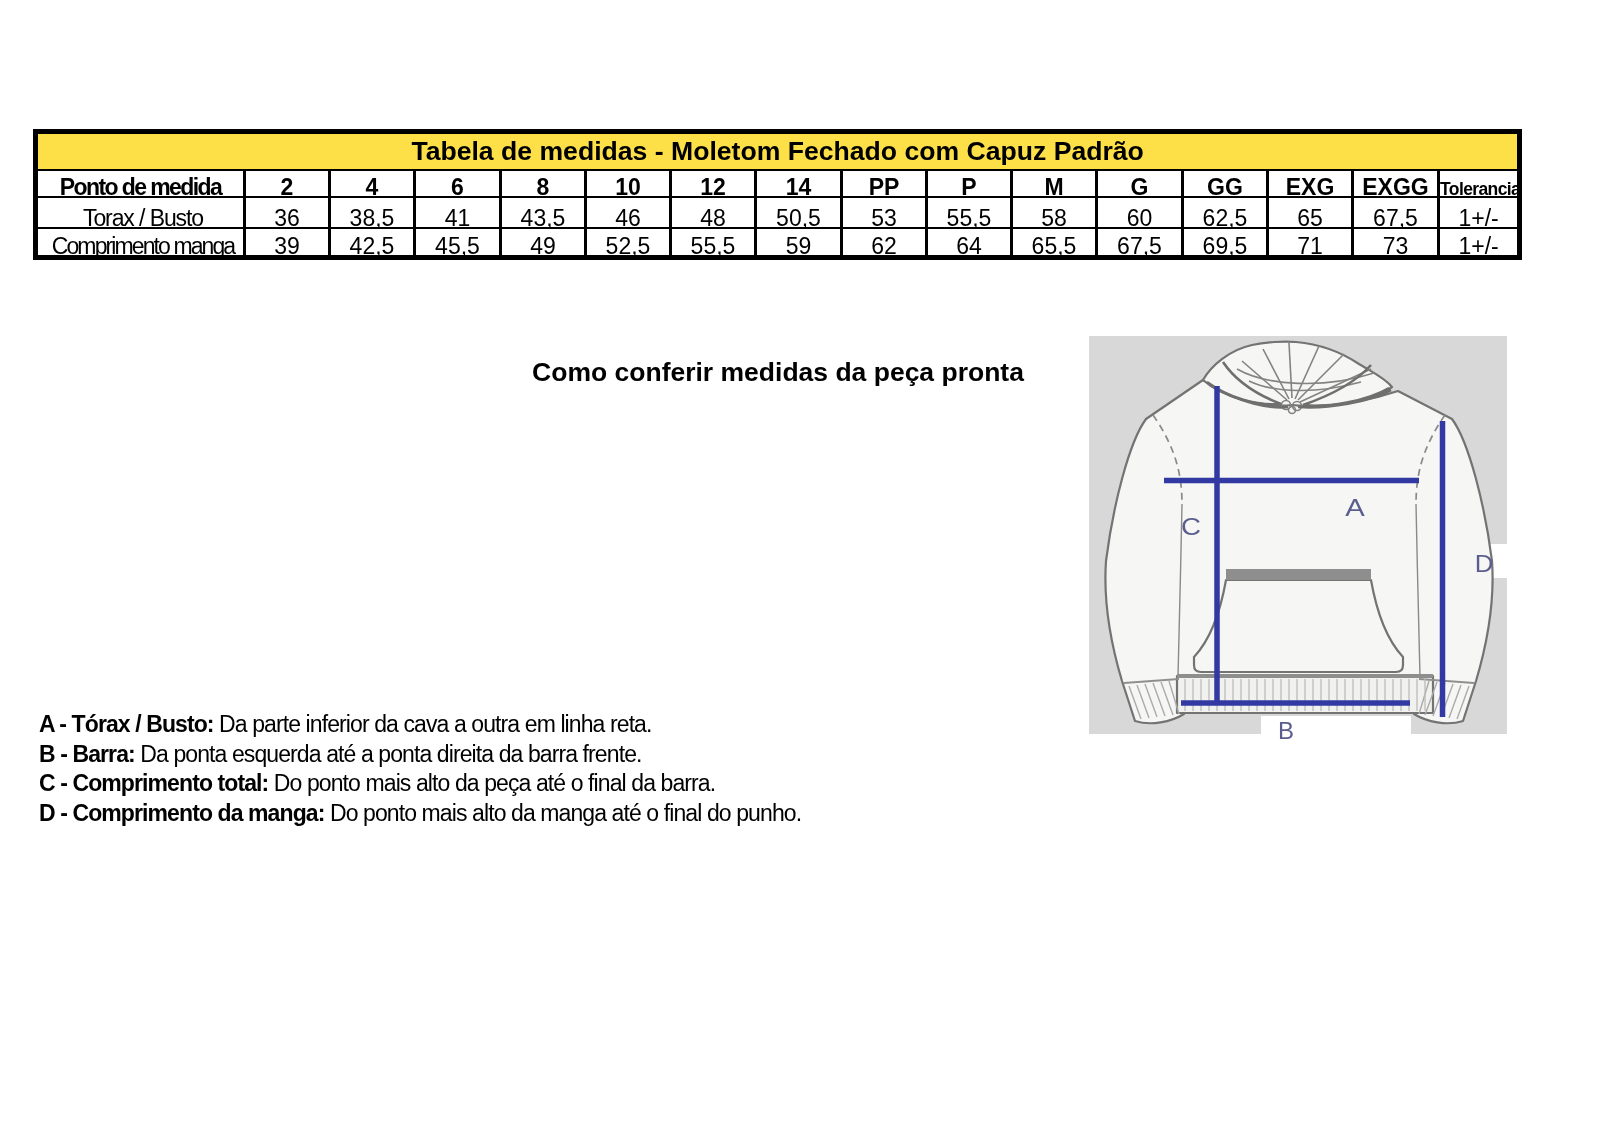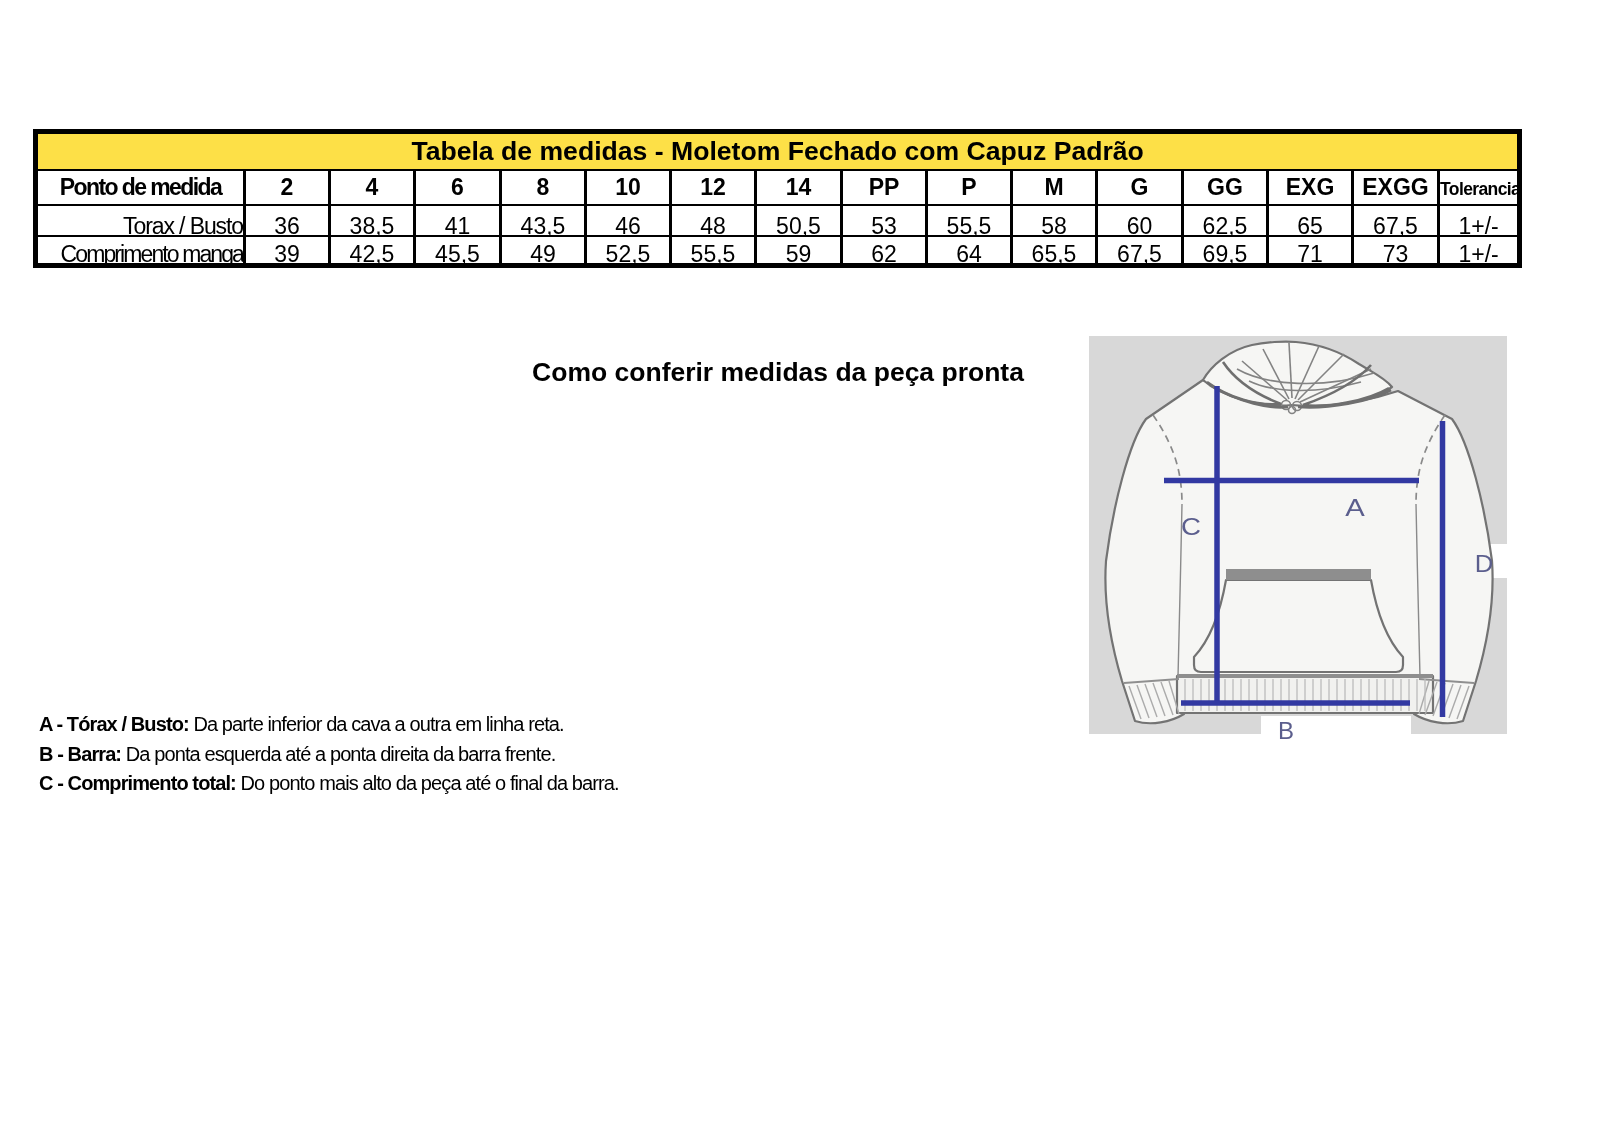--- a/index.html
+++ b/index.html
@@ -1,25 +1,25 @@
 <!DOCTYPE html>
 <html><head>
 <meta charset="utf-8">
 <style>
   html,body{margin:0;padding:0;background:#ffffff;}
   body{width:1600px;height:1131px;position:relative;font-family:"Liberation Sans",sans-serif;overflow:hidden;}
   table.medidas{position:absolute;left:33px;top:129px;width:1488px;border-collapse:collapse;table-layout:fixed;border:5px solid #000;}
   table.medidas td{border:solid #000;border-width:2px 3px;padding:0;text-align:center;font-size:23px;line-height:1;overflow:hidden;white-space:nowrap;}
   table.medidas td.title{background:#fde047;font-weight:bold;font-size:26.6px;height:35px;letter-spacing:0;}
-  tr.hdr td{font-weight:bold;height:25px;vertical-align:bottom;padding-bottom:8px;line-height:0.72 !important;}
+  tr.hdr td{font-weight:bold;height:25px;vertical-align:bottom;padding-bottom:0;line-height:0.72 !important;}
   tr.data td{vertical-align:bottom;padding-bottom:0;line-height:0.72;}
-  table.medidas td.lbl{text-align:right;padding-left:5px;letter-spacing:-1.1px;}
+  table.medidas td.lbl{text-align:center;padding-left:5px;letter-spacing:-1.1px;}
   table.medidas td.tol{font-size:17.5px;letter-spacing:-0.6px;margin-left:11px;}
   .h2{position:absolute;left:0;top:357px;width:1556px;text-align:center;font-weight:bold;font-size:26.5px;letter-spacing:0;}
-  .notes{position:absolute;left:39px;top:710px;font-size:20px;line-height:29.6px;letter-spacing:-0.9px;}
+  .notes{position:absolute;left:39px;top:710px;font-size:23px;line-height:29.6px;letter-spacing:-0.9px;}
   .notes b{letter-spacing:-0.9px;}
 </style>
 </head>
 <body>
 
 <table class="medidas">
   <colgroup>
     <col style="width:209px">
       <col style="width:85px">
       <col style="width:85px">
@@ -220,13 +220,14 @@
 
   <text x="395" y="236" font-family="Liberation Sans,sans-serif" font-size="24" fill="#5b5e8d" text-anchor="middle" textLength="18.5" lengthAdjust="spacingAndGlyphs">D</text>
 
   <text x="197" y="403" font-family="Liberation Sans,sans-serif" font-size="24" fill="#5b5e8d" text-anchor="middle" textLength="16" lengthAdjust="spacingAndGlyphs">B</text>
 </svg>
 
 <div class="notes">
   <div><b>A - Tórax / Busto:</b> Da parte inferior da cava a outra em linha reta.</div>
   <div><b>B - Barra:</b> Da ponta esquerda até a ponta direita da barra frente.</div>
   <div><b>C - Comprimento total:</b> Do ponto mais alto da peça até o final da barra.</div>
+  <div><b>D - Comprimento da manga:</b> Do ponto mais alto da manga até o final do punho.</div>
 </div>
 
 </body></html>

